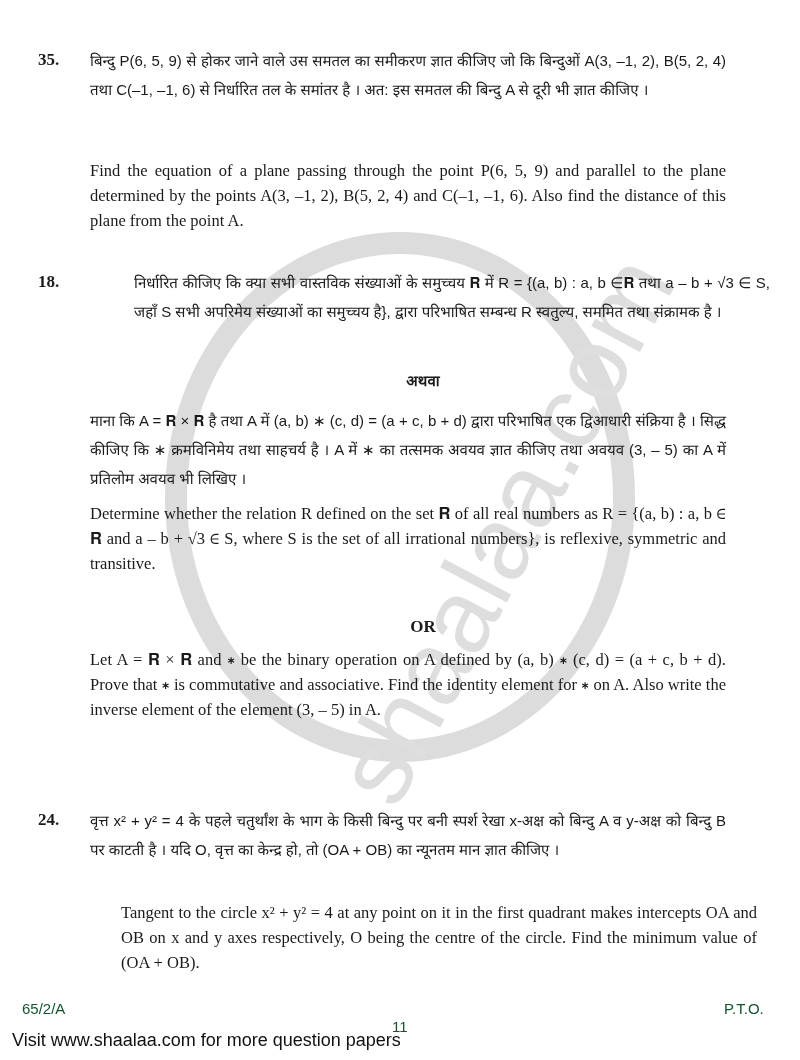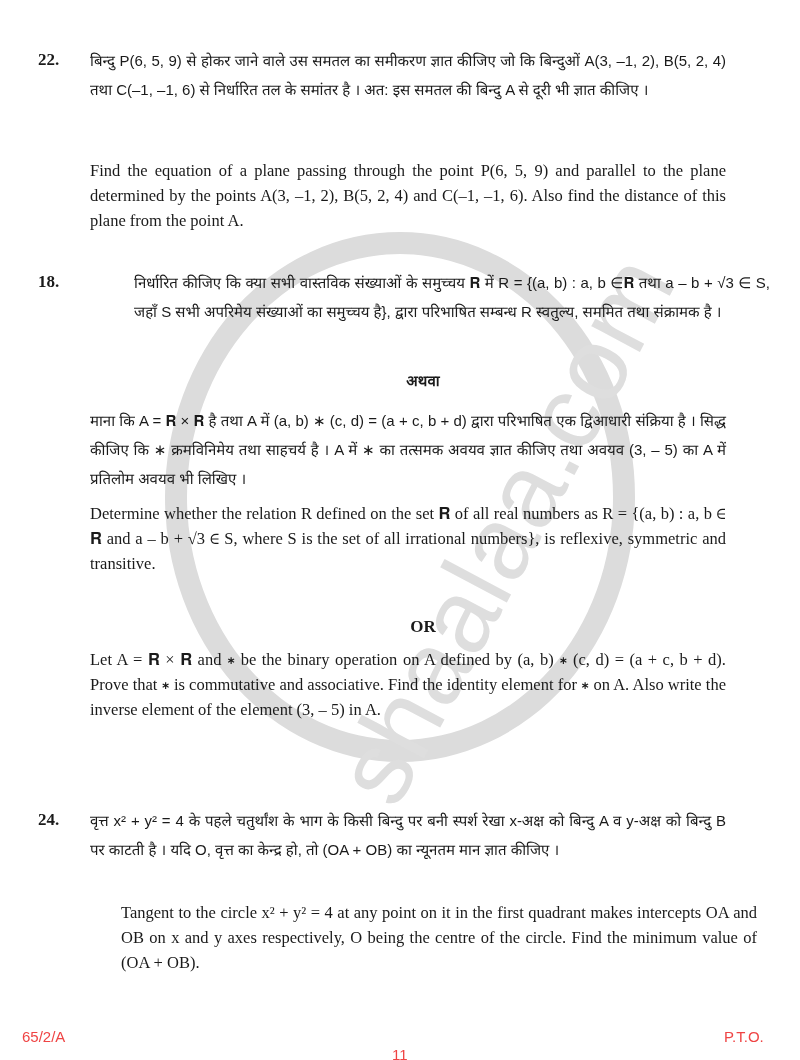--- a/index.html
+++ b/index.html
@@ -6,35 +6,35 @@
   body { width: 800px; height: 1060px; position: relative; overflow: hidden; font-family: "DejaVu Serif", "Liberation Serif", serif; color: #1a1a1a; }
   .page { position: absolute; left: 0; top: 0; width: 800px; height: 1060px; }
   .watermark-circle { position: absolute; left: 165px; top: 232px; width: 470px; height: 530px; border: 22px solid #dcdcdc; border-radius: 50%; box-sizing: border-box; z-index: 0; }
   .watermark-text { position: absolute; left: 205px; top: 470px; font-family: "Liberation Sans", sans-serif; font-size: 104px; color: #dedede; transform: rotate(-62deg); transform-origin: center; white-space: nowrap; z-index: 0; letter-spacing: 1px; }
   .content { position: absolute; left: 0; top: 0; width: 800px; z-index: 1; }
   .q { position: absolute; left: 38px; width: 690px; }
   .qnum { position: absolute; left: 0; top: 0; font-weight: bold; font-size: 17px; font-family: "Liberation Serif", serif; }
   .para { position: absolute; left: 52px; width: 636px; font-size: 16.5px; line-height: 25px; text-align: justify; font-family: "Liberation Serif", serif; }
   .hi { font-family: Liberation Sans, sans-serif; font-size: 15px; line-height: 29px; }
   .center-label { position: absolute; left: 0; width: 770px; text-align: center; font-weight: bold; }
-  .footer { position: absolute; top: 1028px; font-family: "Liberation Sans", sans-serif; font-size: 15px; color: #ef4444; }
+  .footer { position: absolute; top: 1000px; font-family: "Liberation Sans", sans-serif; font-size: 15px; color: #14532d; }
   .footer-visit { position: absolute; left: 12px; top: 1030px; font-family: "Liberation Sans", sans-serif; font-size: 18px; color: #111; }
 </style>
 </head>
 <body>
 
 <div class="page">
 
   <div class="watermark-circle"></div>
   <div class="watermark-text">shaalaa.com</div>
 
   <div class="content">
 
     <div class="q" style="top:50px;">
-      <span class="qnum">22.</span>
+      <span class="qnum">35.</span>
       <div class="para hi" style="top:-4px;">बिन्दु P(6, 5, 9) से होकर जाने वाले उस समतल का समीकरण ज्ञात कीजिए जो कि बिन्दुओं A(3, –1, 2), B(5, 2, 4) तथा C(–1, –1, 6) से निर्धारित तल के समांतर है । अत: इस समतल की बिन्दु A से दूरी भी ज्ञात कीजिए ।</div>
       <div class="para" style="top:108px;">Find the equation of a plane passing through the point P(6, 5, 9) and parallel to the plane determined by the points A(3, –1, 2), B(5, 2, 4) and C(–1, –1, 6). Also find the distance of this plane from the point A.</div>
     </div>
 
     <div class="q" style="top:272px;">
       <span class="qnum">18.</span>
       <div class="para hi" style="top:-4px;margin-left:44px;">निर्धारित कीजिए कि क्या सभी वास्तविक संख्याओं के समुच्चय 𝐑 में R = {(a, b) : a, b ∈𝐑 तथा a – b + √3  ∈ S, जहाँ S सभी अपरिमेय संख्याओं का समुच्चय है}, द्वारा परिभाषित सम्बन्ध R स्वतुल्य, सममित तथा संक्रामक है ।</div>
       <div class="center-label hi" style="top:94px; font-size:15px;">अथवा</div>
       <div class="para hi" style="top:134px;">माना कि A = 𝐑 × 𝐑  है तथा A में (a, b) ∗ (c, d) = (a + c, b + d) द्वारा परिभाषित एक द्विआधारी संक्रिया है । सिद्ध कीजिए कि ∗ क्रमविनिमेय तथा साहचर्य है ।  A में ∗ का तत्समक अवयव ज्ञात कीजिए तथा अवयव (3, – 5) का A में प्रतिलोम अवयव भी लिखिए ।</div>
       <div class="para" style="top:229px;">Determine whether the relation R defined on the set  𝐑  of all real numbers as R = {(a, b) : a, b ∈ 𝐑 and a – b + √3  ∈ S, where S is the set of all irrational numbers}, is reflexive, symmetric and transitive.</div>
@@ -46,14 +46,15 @@
       <span class="qnum">24.</span>
       <div class="para hi" style="top:-4px;">वृत्त x² + y² = 4 के पहले चतुर्थांश के भाग के किसी बिन्दु पर बनी स्पर्श रेखा x-अक्ष को बिन्दु A व y-अक्ष को बिन्दु B पर काटती है । यदि O, वृत्त का केन्द्र हो, तो (OA + OB) का न्यूनतम मान ज्ञात कीजिए ।</div>
       <div class="para" style="top:90px;margin-left:31px;">Tangent to the circle x² + y² = 4  at any point on it in the first quadrant makes intercepts OA and OB on x and y axes respectively, O being the centre of the circle. Find the minimum value of (OA + OB).</div>
     </div>
 
   </div>
 
   <div class="footer" style="left:22px;">65/2/A</div>
   <div class="footer" style="left:392px;margin-top:18px;">11</div>
   <div class="footer" style="left:724px;">P.T.O.</div>
+  <div class="footer-visit">Visit www.shaalaa.com for more question papers</div>
 
 </div>
 
 </body></html>

